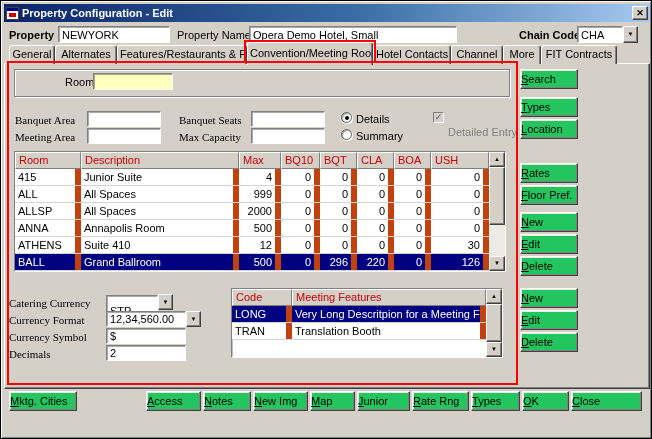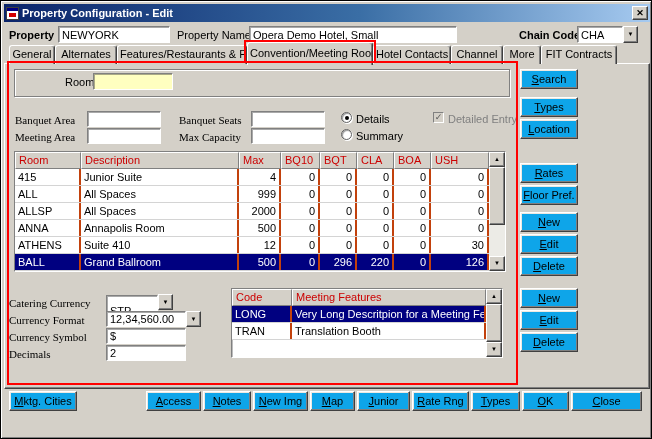--- a/index.html
+++ b/index.html
@@ -18,37 +18,37 @@
   .title-text { color:#fff; font-weight:bold; flex:1; white-space:nowrap; font-size:11px; }
   .sysbtn {
     width:16px; height:14px; background:#d4d0c8; text-align:center;
     border:1px solid; border-color:#fff #404040 #404040 #fff;
     box-shadow: inset -1px -1px 0 #808080;
     font-size:9px; line-height:12px; font-weight:bold; color:#000;
   }
   .lbl { position:absolute; white-space:nowrap; line-height:13px; }
   .bold { font-weight:bold; }
   .r { text-align:left;font-family:Liberation Serif, serif; }
-  .gray { color:#808080; }
+  .gray { color:#808080;margin-top:13px; }
   .field {
     position:absolute; height:17px; background:#fff; padding:0 3px;
     border:1px solid; border-color:#808080 #fff #fff #808080;
     box-shadow: inset 1px 1px 0 rgba(64,64,64,.45);
     font:11px "Liberation Sans", sans-serif; color:#000; outline:none;
   }
   .field.yellow { background:#ffffc0; }
   .field.num { text-align:left; }
   .lov {
     position:absolute; width:15px; height:17px; background:#d4d0c8;
     border:1px solid; border-color:#fff #404040 #404040 #fff;
     box-shadow: inset -1px -1px 0 #808080;
     font-size:6px; line-height:15px; text-align:center; color:#000;
   }
   .btn {
-    position:absolute; background:#0ea5e9; text-align:center; cursor:default;
+    position:absolute; background:#22c55e; cursor:default;
     border:1px solid; border-color:#fff #404040 #404040 #fff;
     box-shadow: inset -1px -1px 0 #808080, inset 1px 1px 0 #ece9e2;
     font:11px "Liberation Sans", sans-serif; height:20px; line-height:18px;
   }
   .btn::first-letter { text-decoration:underline; }
   .side-btn { left:519px; width:58px; }
   .tab {
     position:absolute; top:44px; height:19px; background:#d4d0c8; z-index:2;
     border:1px solid; border-color:#fff #404040 #404040 #fff; border-bottom:none;
     border-radius:3px 3px 0 0; box-shadow: inset -1px 0 0 #808080;
@@ -84,21 +84,21 @@
   .grid-inner { position:absolute; left:0; top:0; right:16px; bottom:0; overflow:hidden; }
   .grid-header { display:flex; height:17px; }
   .th {
     flex:0 0 auto; background:#d4d0c8; color:#cc0000; padding:1px 3px;
     border:1px solid; border-color:#fff #808080 #808080 #fff;
     overflow:hidden; white-space:nowrap; line-height:13px;
   }
   .grid-row { display:flex; height:17px; border-bottom:1px solid #d4d4d4; background:#fff; }
   .grid-row.selected { background:#000080; color:#fff; }
   .td {
-    flex:0 0 auto; padding:1px 3px; border-right:2px solid #c2410c;
+    flex:0 0 auto; padding:1px 3px; border-right:6px solid #c2410c;
     overflow:hidden; white-space:nowrap; line-height:14px;
   }
   .num { text-align:right; }
   .rc0{width:66px}.rc1{width:158px}.rc2{width:42px}.rc3{width:39px}.rc4{width:37px}.rc5{width:37px}.rc6{width:37px}.rc7{flex:1 1 auto}
   .fc0{width:60px}.fc1{flex:1 1 auto}
   .vscroll { position:absolute; top:0; right:0; width:16px; bottom:0; background:#ecebe6; display:flex; flex-direction:column; }
   .scroll-btn {
     height:15px; background:#d4d0c8; text-align:center; color:#000;
     border:1px solid; border-color:#fff #404040 #404040 #fff;
     box-shadow: inset -1px -1px 0 #808080; font-size:6px; line-height:13px;

